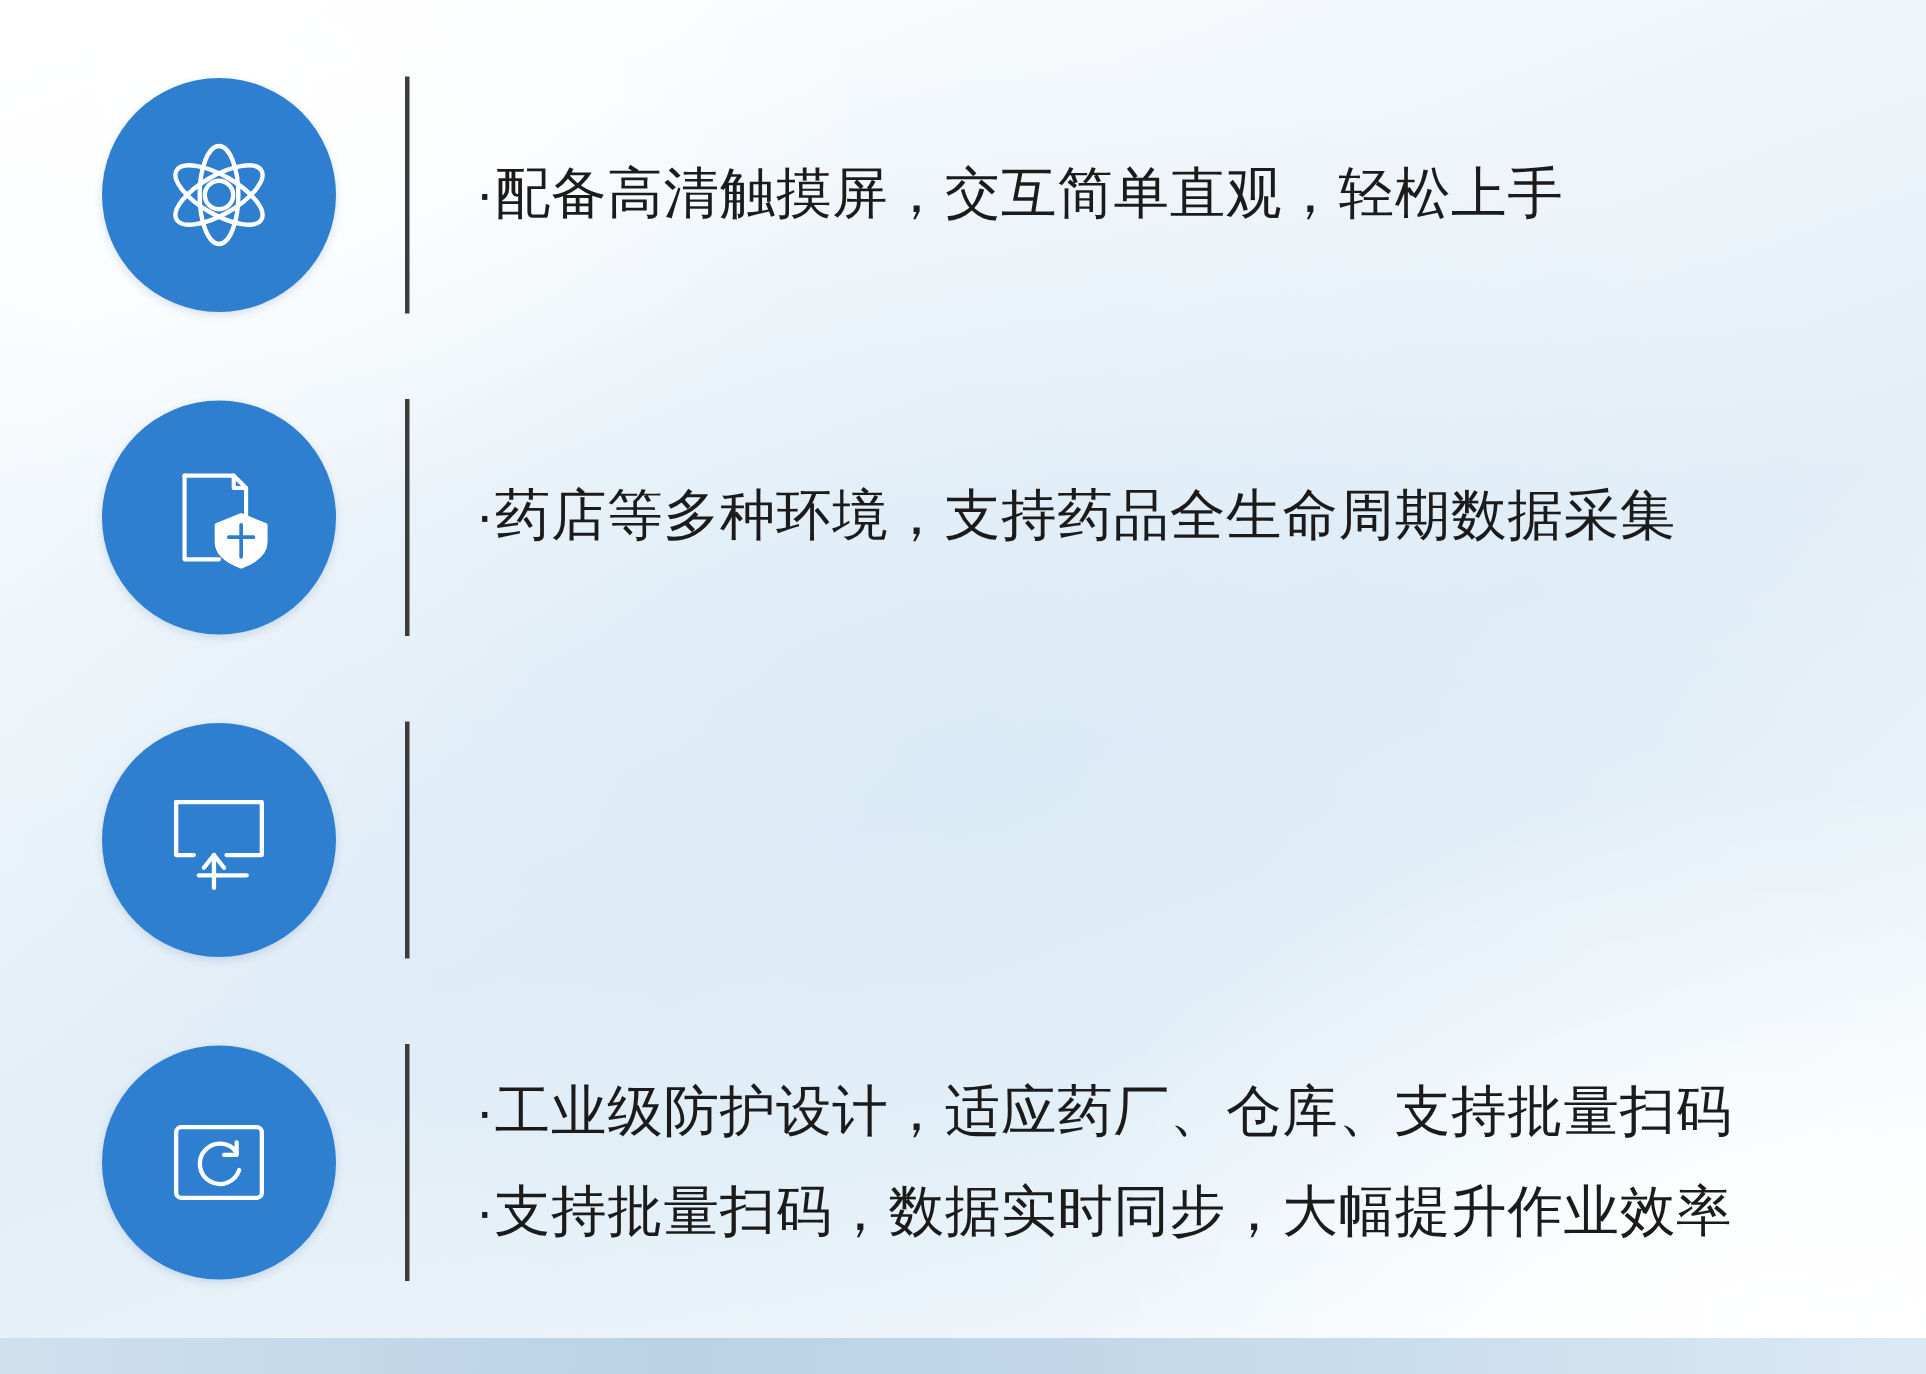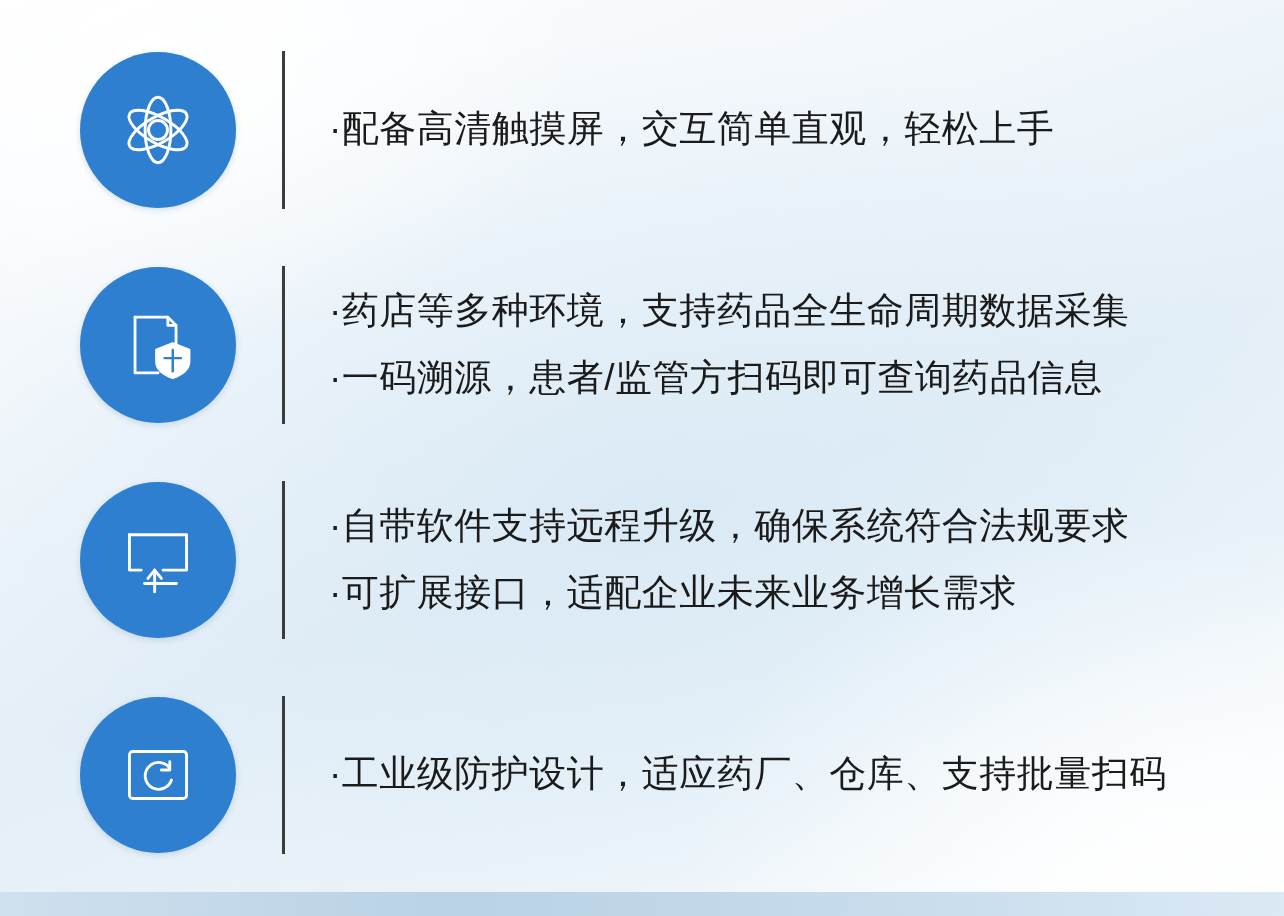--- a/index.html
+++ b/index.html
@@ -21,21 +21,21 @@
     inset: 0;
     background:
       radial-gradient(620px 420px at 12% 6%, rgba(255,255,255,0.95), rgba(255,255,255,0) 70%),
       radial-gradient(700px 500px at 92% 96%, rgba(255,255,255,0.92), rgba(255,255,255,0) 72%),
       radial-gradient(900px 600px at 50% 55%, rgba(210,230,244,0.55), rgba(210,230,244,0) 78%);
     pointer-events: none;
   }
 
   .feature-list {
     position: relative;
-    padding: 22px 0 0 12px;
+    padding: 22px 0 0 0;
     display: flex;
     flex-direction: column;
   }
 
   .feature-row {
     display: flex;
     align-items: center;
     height: 215px;
     padding-left: 68px;
     box-sizing: border-box;
@@ -119,51 +119,47 @@
         <path d="M22 16 V84 H50"></path>
         <path d="M62 16 V26 H72"></path>
         <path d="M68 48 L88 56 V70 C88 80 79 86 68 90 C57 86 48 80 48 70 V56 Z" fill="#ffffff" stroke="#ffffff" stroke-width="3"></path>
         <path d="M68 56 V82" stroke="#2f7fd1" stroke-width="3"></path>
         <path d="M58 66 H78" stroke="#2f7fd1" stroke-width="3"></path>
       </svg>
     </div>
     <div class="divider"></div>
     <div class="lines">
       <div class="line">·药店等多种环境，支持药品全生命周期数据采集</div>
-      <div class="line">·一码溯源，患者/监管方扫码即可查询药品信息</div>
     </div>
   </div>
 
   <div class="feature-row">
     <div class="icon-badge">
       <svg width="84" height="84" viewBox="0 0 100 100" fill="none" stroke="#ffffff" stroke-width="3.4" stroke-linejoin="round" stroke-linecap="round">
         <path d="M16 20 H84 V62 H56"></path>
         <path d="M16 20 V62 H30"></path>
         <path d="M34 78 H72"></path>
         <path d="M46 88 V62"></path>
         <path d="M46 62 L38 72"></path>
         <path d="M46 62 L54 72"></path>
       </svg>
     </div>
     <div class="divider"></div>
-    <div class="lines">
-      <div class="line">·自带软件支持远程升级，确保系统符合法规要求</div>
-      <div class="line">·可扩展接口，适配企业未来业务增长需求</div>
-    </div>
   </div>
 
   <div class="feature-row">
     <div class="icon-badge">
       <svg width="84" height="84" viewBox="0 0 100 100" fill="none" stroke="#ffffff" stroke-width="3.4" stroke-linejoin="round" stroke-linecap="round">
         <rect x="16" y="22" width="68" height="56" rx="4"></rect>
         <path d="M64 42 A16 16 0 1 0 66 56"></path>
         <path d="M64 34 V44 H54"></path>
       </svg>
     </div>
     <div class="divider"></div>
     <div class="lines">
       <div class="line">·工业级防护设计，适应药厂、仓库、支持批量扫码</div>
+      <div class="line">·支持批量扫码，数据实时同步，大幅提升作业效率</div>
     </div>
   </div>
 
 </div>
 
 <div class="bottom-bar"></div>
 
 </body></html>

